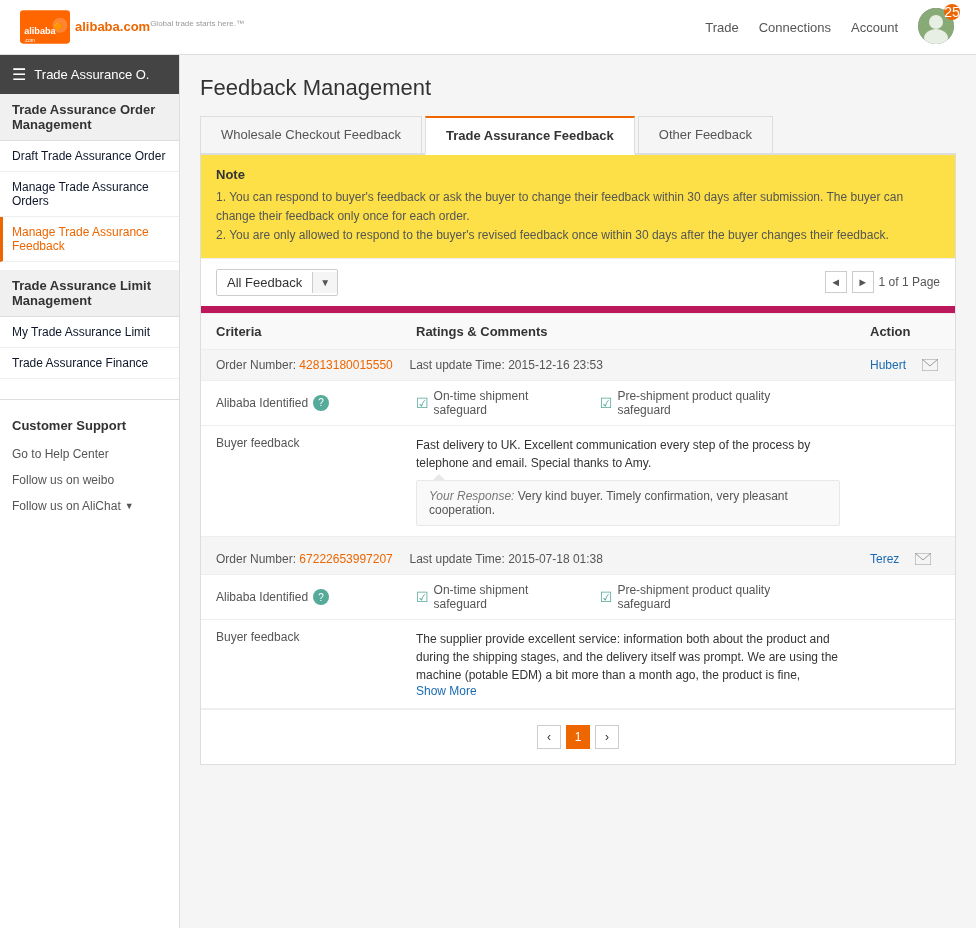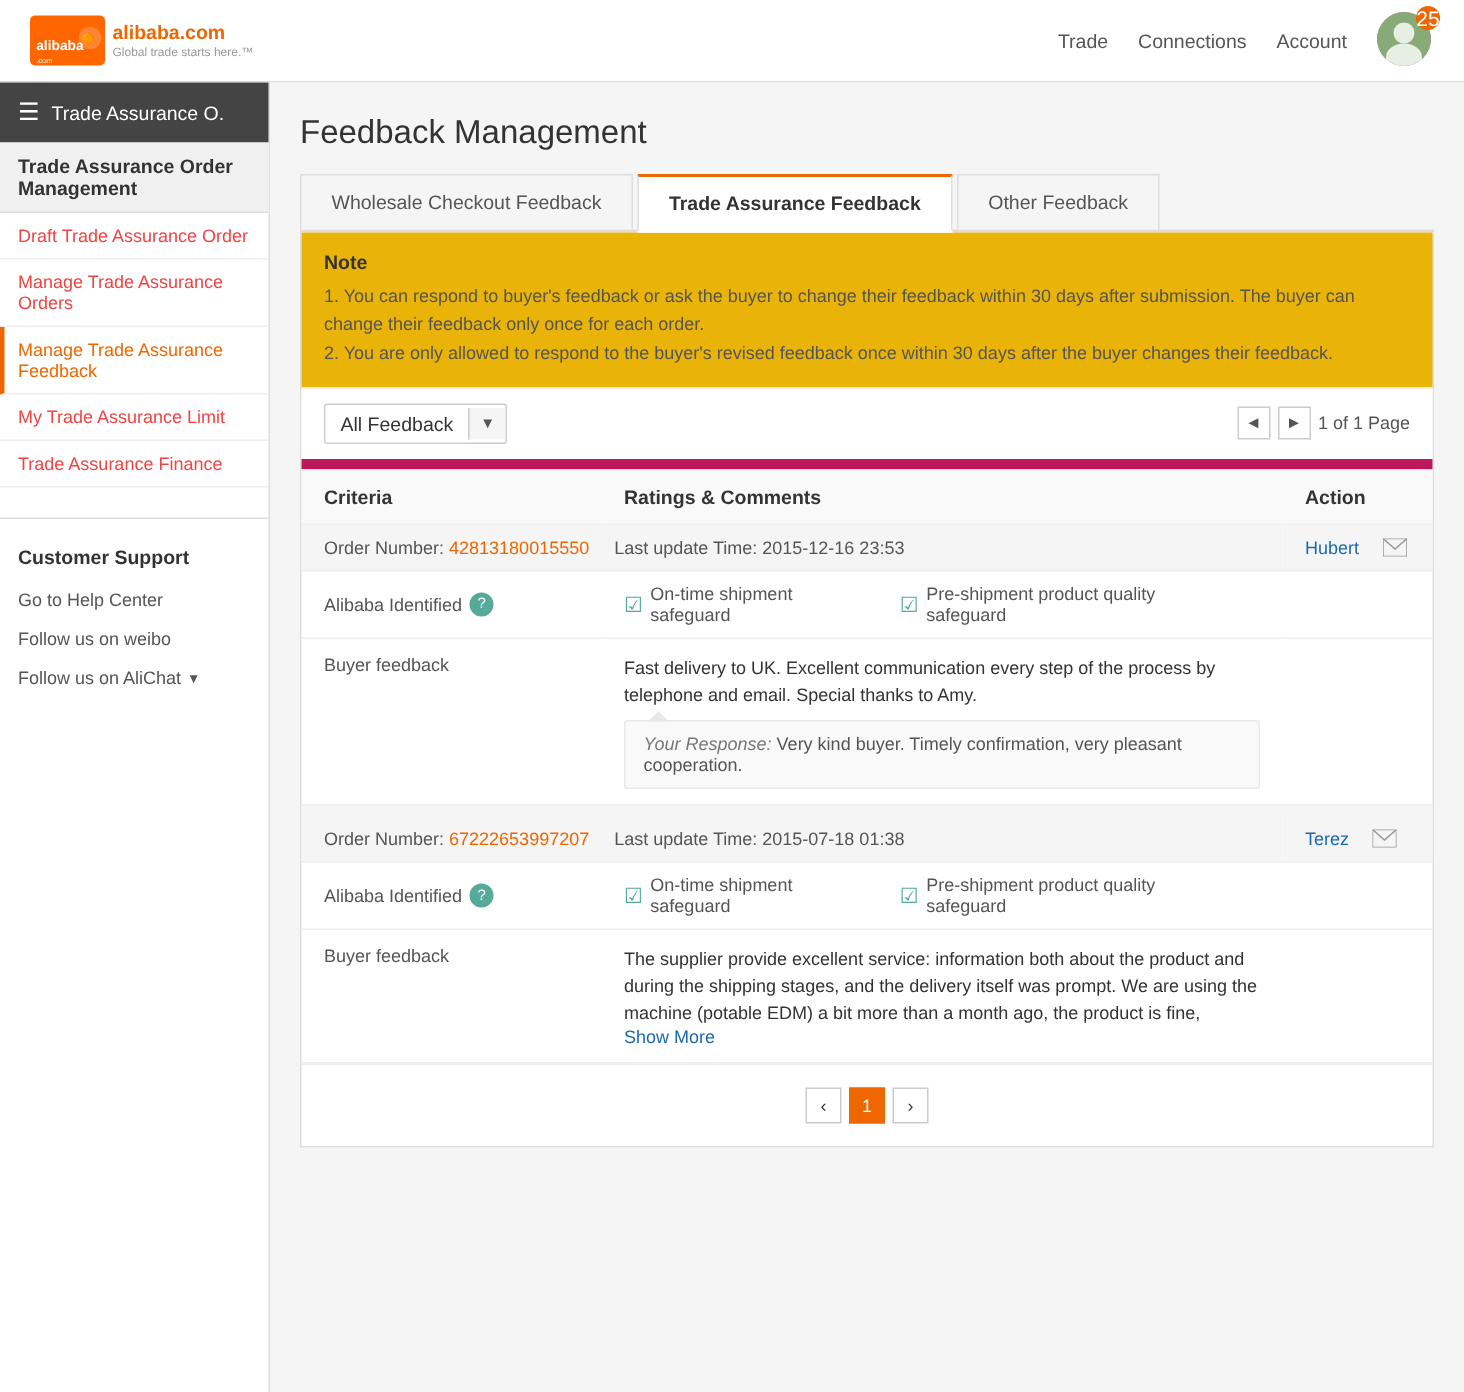--- a/index.html
+++ b/index.html
@@ -100,21 +100,21 @@
       background: #f0f0f0;
       padding: 8px 12px;
       font-weight: bold;
       font-size: 13px;
       color: #333;
       border-bottom: 1px solid #ddd;
     }
     .sidebar-item {
       padding: 8px 12px;
       font-size: 12px;
-      color: #ef4444;
+      color: #0f172a;
       border-bottom: 1px solid #eee;
       cursor: pointer;
     }
     .sidebar-item.active {
       color: #e60;
       border-left: 3px solid #e60;
       padding-left: 9px;
     }
     .sidebar-support {
       margin-top: 20px;
@@ -182,21 +182,21 @@
     
     .content-panel {
       background: #fff;
       border: 1px solid #ddd;
       border-top: none;
     }
 
     
     .note-box {
       padding: 12px 15px;
-      background: #eab308;
+      background: #fde047;
       border-bottom: 1px solid #eee;
     }
     .note-title {
       font-weight: bold;
       margin-bottom: 6px;
       font-size: 13px;
     }
     .note-text {
       font-size: 12px;
       color: #555;
@@ -400,21 +400,21 @@
 <header class="header">
   <div class="logo-area">
 
     <svg class="logo-icon" viewBox="0 0 60 40">
       <rect width="60" height="40" rx="4" fill="#FF6600"></rect>
       <text x="5" y="28" font-size="11" fill="white" font-weight="bold" font-family="Arial">alibaba</text>
       <text x="5" y="38" font-size="6" fill="white" font-family="Arial">.com</text>
       <ellipse cx="48" cy="18" rx="9" ry="9" fill="white" opacity="0.2"></ellipse>
       <text x="40" y="22" font-size="10" fill="white" font-family="Arial">🔶</text>
     </svg>
-    <div style="display:flex;flex-direction:column;line-height:1.2">
+    <div style="display:flex;flex-direction:row;line-height:1.2">
       <span style="color:#e60;font-size:13px;font-weight:bold;">alibaba<span style="color:#e60">.com</span></span>
       <span style="font-size:8px;color:#999;">Global trade starts here.™</span>
     </div>
   </div>
   <nav class="header-nav">
     <a>Trade</a>
     <a>Connections</a>
     <a>Account</a>
     <div class="avatar-wrap">
       <div class="avatar-img">
@@ -435,20 +435,21 @@
     <div class="sidebar-header">
       <span class="sidebar-header-icon">☰</span>
       <span>Trade Assurance O.</span>
     </div>
 
     <div class="sidebar-section-title">Trade Assurance Order Management</div>
     <div class="sidebar-item">Draft Trade Assurance Order</div>
     <div class="sidebar-item">Manage Trade Assurance Orders</div>
     <div class="sidebar-item active">Manage Trade Assurance Feedback</div>
 
+    <div class="sidebar-section-title" style="margin-top:8px;">Trade Assurance Limit Management</div>
     <div class="sidebar-item">My Trade Assurance Limit</div>
     <div class="sidebar-item">Trade Assurance Finance</div>
 
     <div class="sidebar-support">
       <div class="sidebar-support-title">Customer Support</div>
       <div class="sidebar-support-link">Go to Help Center</div>
       <div class="sidebar-support-link">Follow us on weibo</div>
       <div class="sidebar-support-link with-arrow">Follow us on AliChat</div>
     </div>
   </aside>

